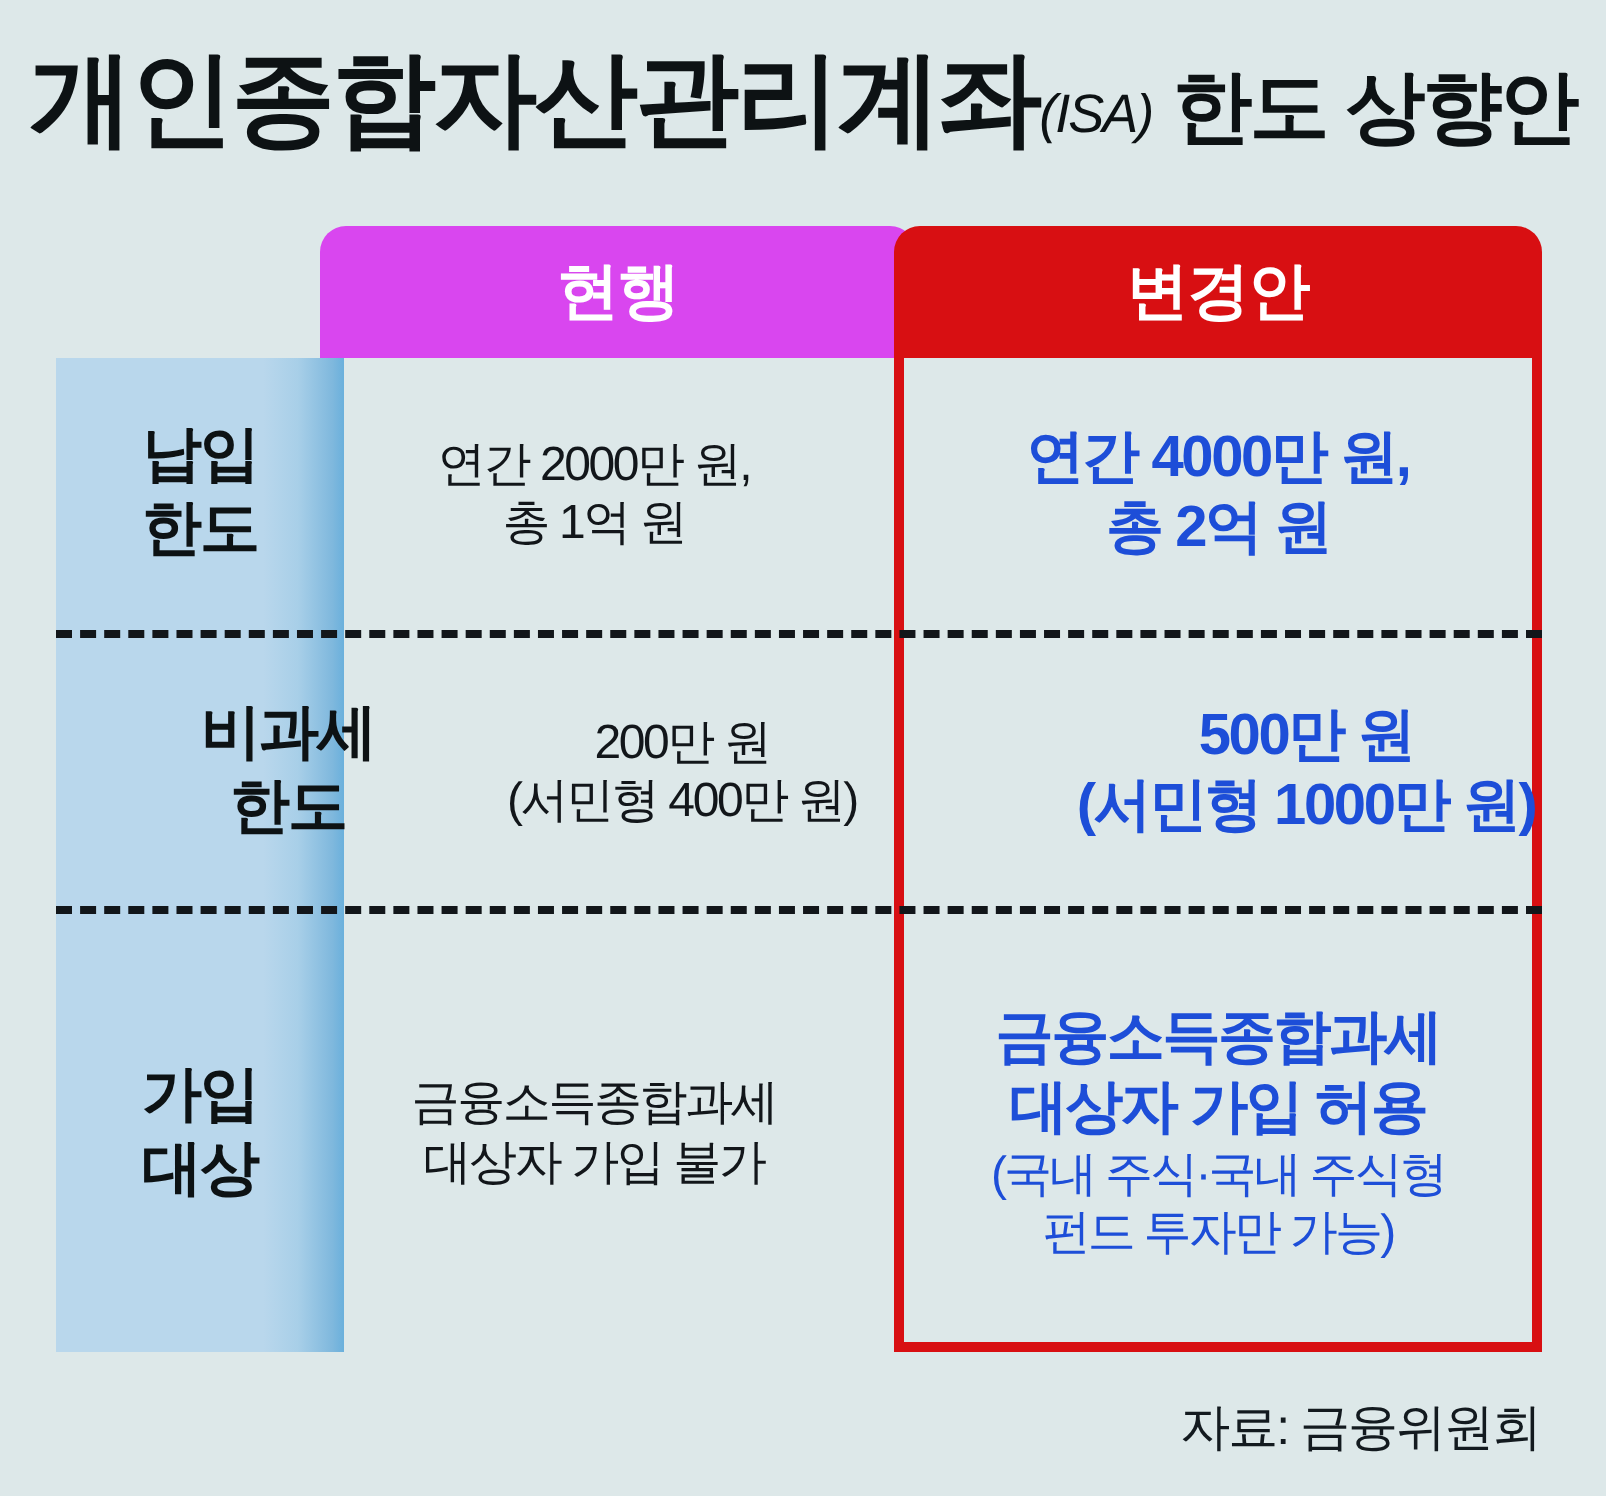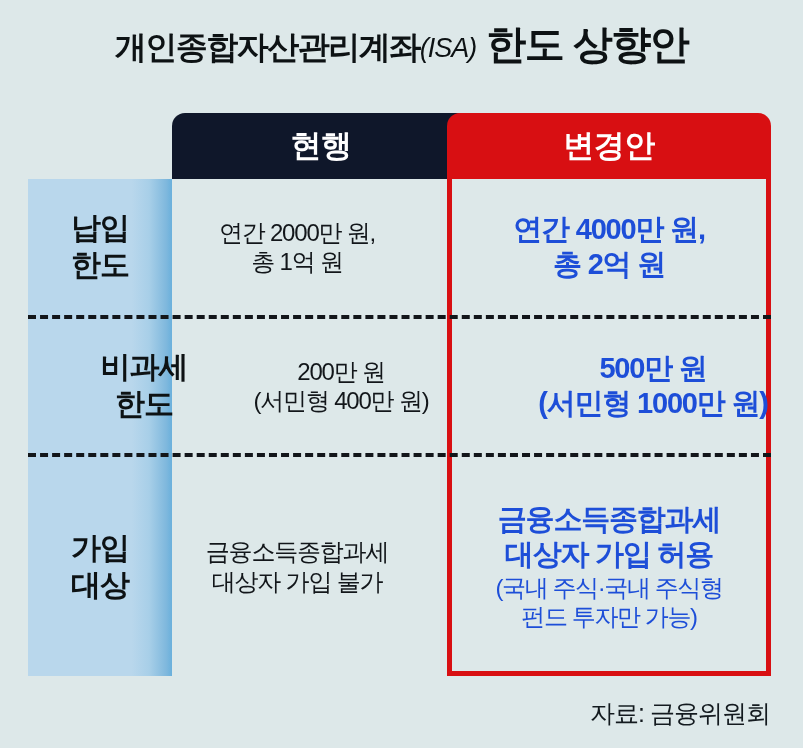--- a/index.html
+++ b/index.html
@@ -23,21 +23,21 @@
     left: 0;
     top: 24px;
     width: 803px;
     height: 56px;
     display: flex;
     align-items: baseline;
     justify-content: center;
     white-space: nowrap;
   }
   .title-main {
-    font-size: 32px;
+    font-size: 52px;
     font-weight: bold;
     letter-spacing: -1.5px;
     color: #0d1214;
     line-height: 1;
   }
   .title-sub {
     font-size: 27px;
     font-weight: normal;
     letter-spacing: -1px;
     color: #0d1214;
@@ -72,23 +72,23 @@
     border-radius: 13px 13px 0 0;
     display: flex;
     align-items: center;
     justify-content: center;
     color: #ffffff;
     font-size: 31px;
     font-weight: bold;
     letter-spacing: -0.5px;
   }
   .pill-current {
-    left: 172px;
+    left: 160px;
     width: 298px;
-    background: #0f172a;
+    background: #d946ef;
   }
   .pill-proposed {
     left: 447px;
     width: 324px;
     background: #d80f12;
   }
 
   
   .label-col {
     position: absolute;

